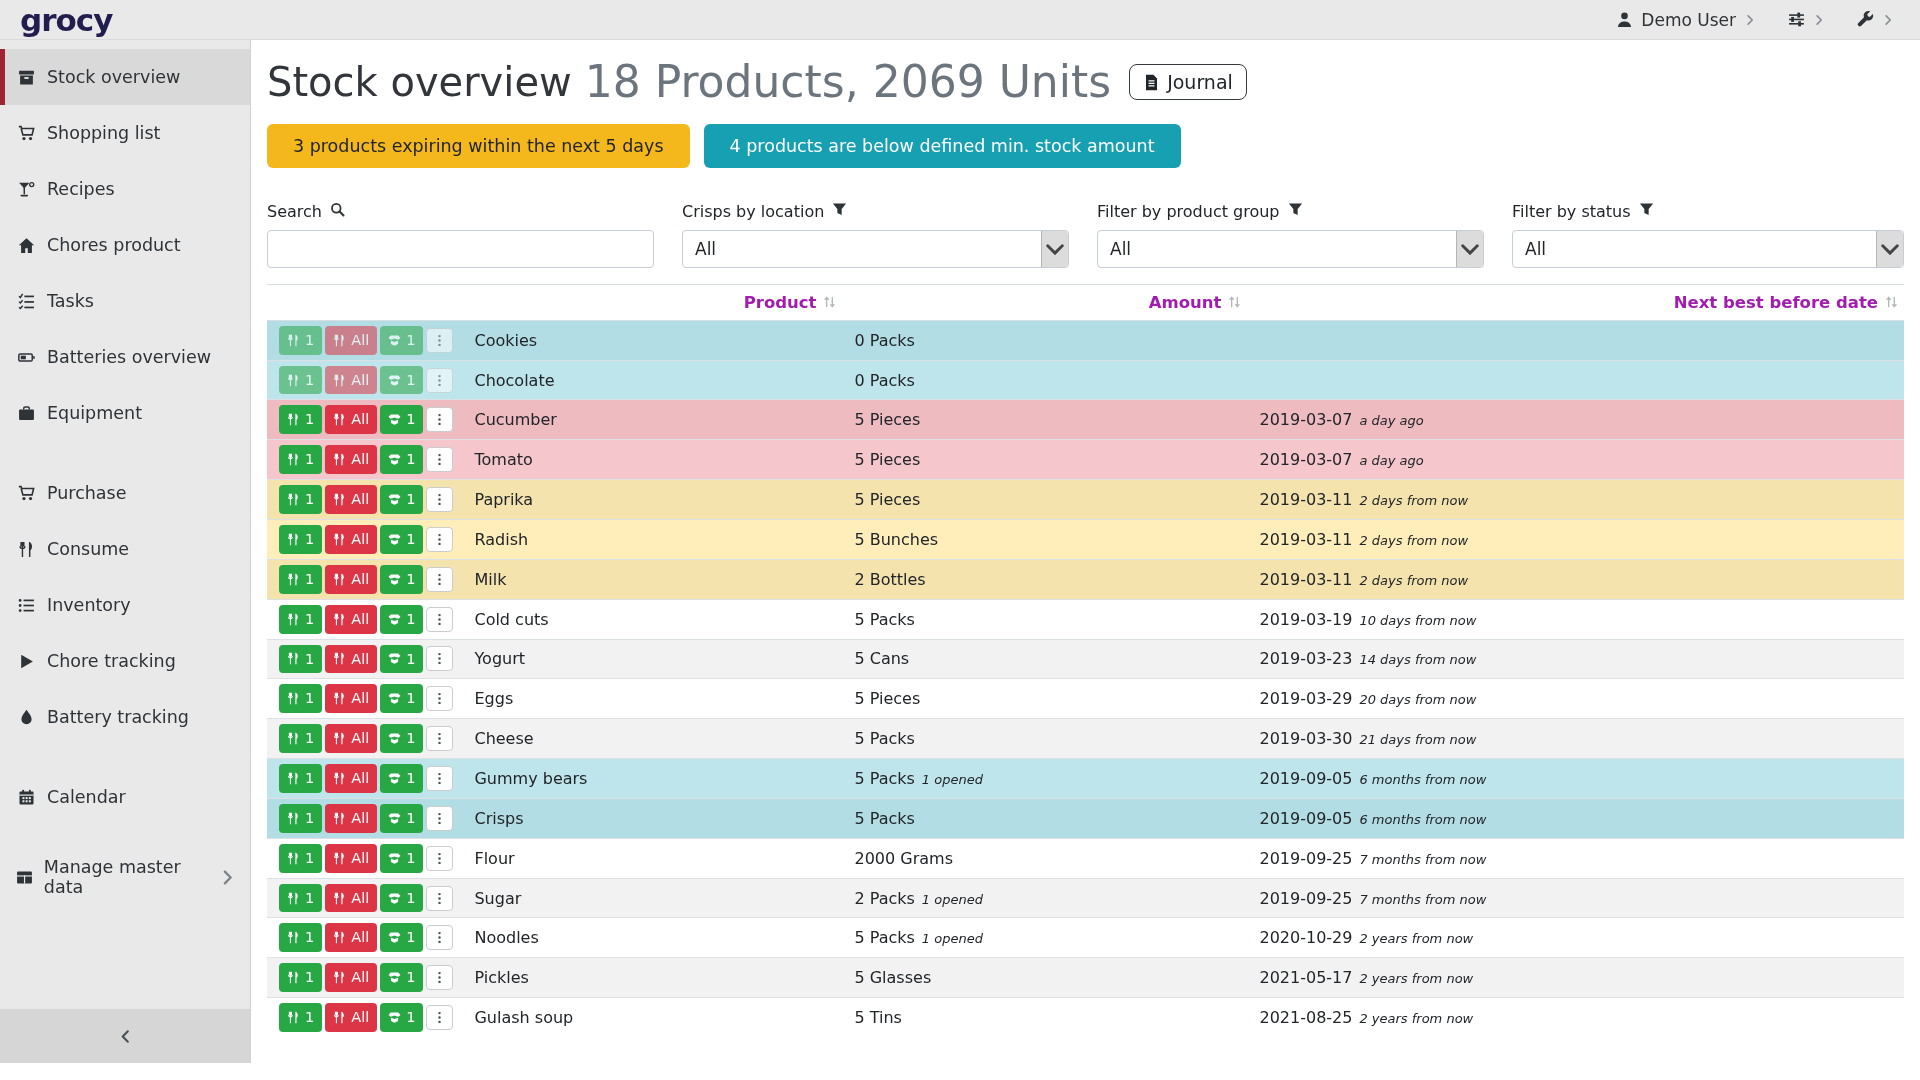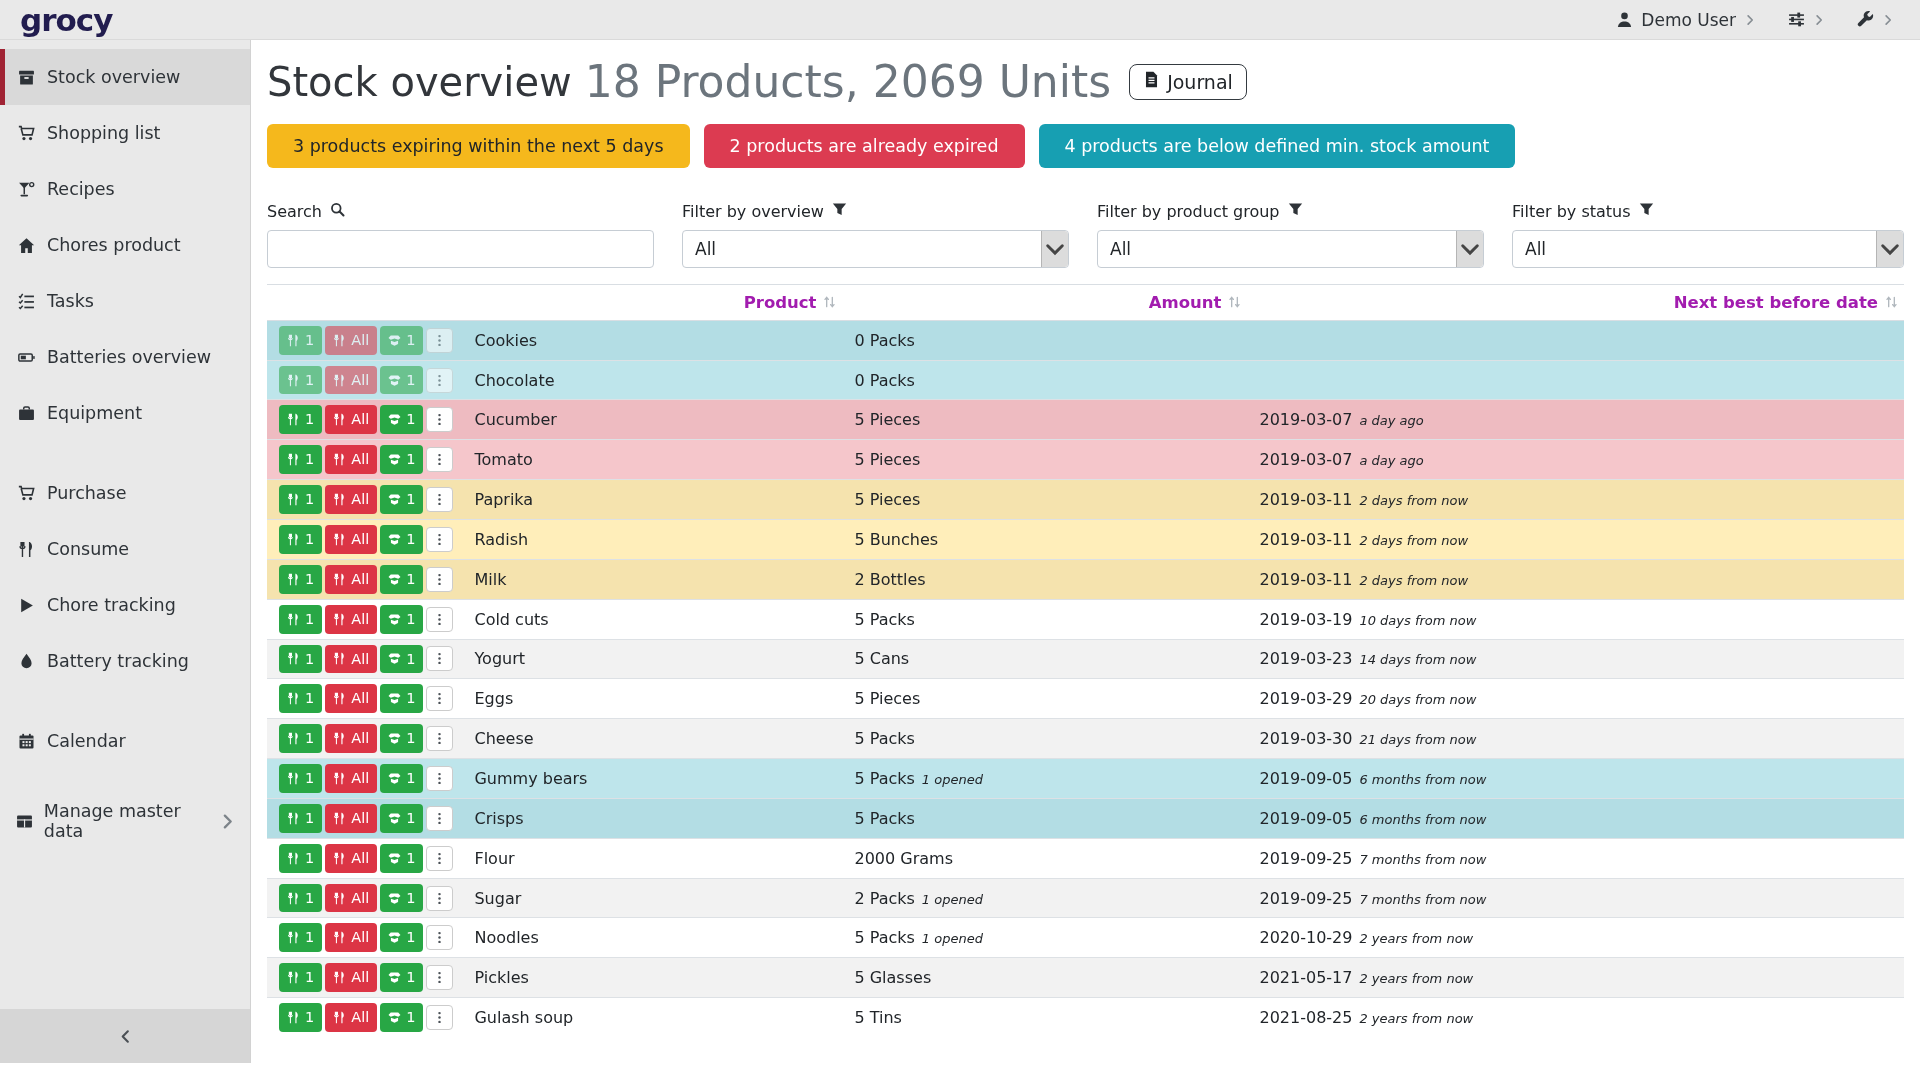--- a/index.html
+++ b/index.html
@@ -31,21 +31,21 @@
   .side-item .spacer{flex:1}
   .side-chev{color:#7d848a;font-size:13px}
   .sidebar-footer{position:absolute;left:0;bottom:0;width:100%;height:54px;background:#d6d6d6;
                   display:flex;align-items:center;justify-content:center;color:#4a4f54;font-size:15px;cursor:pointer}
 
   
   .main{flex:1;background:#fff;padding:12px 16px 0;overflow:hidden}
   .title-row{display:flex;align-items:center;margin-top:4px}
   .page-title{font-size:40px;font-weight:500;color:#32363b;margin:0;line-height:1.2}
   .page-sub{font-size:44px;font-weight:400;color:#6c757d;margin-left:13px;line-height:1.2}
-  .journal-btn{margin-left:18px;display:inline-flex;align-items:flex-start;gap:7px;padding:6px 13px;
+  .journal-btn{margin-left:18px;display:inline-flex;align-items:center;gap:7px;padding:6px 13px;
                border:1px solid #343a40;border-radius:8px;background:#fff;font-size:19px;color:#212529;cursor:pointer;
                font-family:inherit}
   .journal-btn .icon{font-size:17px}
 
   .alerts{display:flex;gap:14px;margin-top:15px}
   .alert{padding:12px 26px;border-radius:6px;font-size:17.5px;cursor:pointer}
 
   .filters{display:grid;grid-template-columns:387px 387px 387px auto;column-gap:28px;margin-top:34px}
   .f-label{font-size:16px;display:flex;align-items:flex-start;gap:8px;margin-bottom:9px;color:#212529}
   .f-label .icon{font-size:15px;color:#2e3338}
@@ -215,20 +215,33 @@
             <svg viewBox="0 0 16 16">
               <path d="M2.9 1v4.2M5.5 1v4.2M4.2 1v14M4.2 7.2c-1.3 0-2.3-1-2.3-2.2M4.2 7.2c1.3 0 2.3-1 2.3-2.2" fill="none" stroke="currentColor" stroke-width="1.3"></path>
               <path d="M11.1 1c1.9 1.4 2.8 4.1 1.6 6.5-.3.5-.6.9-1 1.2V15h-1.4V1z"></path>
             </svg>
           </span>
           <span>Consume</span>
         </div>
         <div class="side-item">
           <span class="icon">
             <svg viewBox="0 0 16 16">
+              <circle cx="2" cy="3.2" r="1.3"></circle>
+              <rect x="5.2" y="2.4" width="9.8" height="1.6"></rect>
+              <circle cx="2" cy="8" r="1.3"></circle>
+              <rect x="5.2" y="7.2" width="9.8" height="1.6"></rect>
+              <circle cx="2" cy="12.8" r="1.3"></circle>
+              <rect x="5.2" y="12" width="9.8" height="1.6"></rect>
+            </svg>
+          </span>
+          <span>Inventory</span>
+        </div>
+        <div class="side-item">
+          <span class="icon">
+            <svg viewBox="0 0 16 16">
               <path d="M3 1.6l11 6.4L3 14.4z"></path>
             </svg>
           </span>
           <span>Chore tracking</span>
         </div>
         <div class="side-item">
           <span class="icon">
             <svg viewBox="0 0 16 16">
               <path d="M8 .8C5.4 4.3 3.2 6.9 3.2 9.6a4.8 4.8 0 0 0 9.6 0C12.8 6.9 10.6 4.3 8 .8z"></path>
             </svg>
@@ -293,40 +306,39 @@
               <path d="M2.8.8h7l3.4 3.4v11H2.8z"></path>
               <path d="M5.2 6.4h5.6M5.2 8.8h5.6M5.2 11.2h5.6" fill="none" stroke="#fff" stroke-width="1.1"></path>
             </svg>
           </span>
         <span>Journal</span>
       </button>
     </div>
 
     <div class="alerts" id="alerts">
         <div class="alert" style="background: rgb(245, 184, 28); color: rgb(33, 37, 41);">3 products expiring within the next 5 days</div>
-        <div class="alert" style="background: rgb(220, 59, 81); color: rgb(255, 255, 255);">2 products are already expired</div>
         <div class="alert" style="background: rgb(23, 159, 178); color: rgb(255, 255, 255);">4 products are below defined min. stock amount</div>
       </div>
 
     <div class="filters">
       <div>
         <div class="f-label">
           <span>Search</span>
           <span class="icon">
               <svg viewBox="0 0 16 16">
                 <circle cx="6.7" cy="6.7" r="4.6" fill="none" stroke="currentColor" stroke-width="1.9"></circle>
                 <path d="M10.2 10.2l4.2 4.2" fill="none" stroke="currentColor" stroke-width="2.2" stroke-linecap="round"></path>
               </svg>
             </span>
         </div>
         <input class="search" type="text" value="" style="">
       </div>
       <div>
         <div class="f-label">
-          <span>Filter by overview</span>
+          <span>Crisps by location</span>
           <span class="icon">
               <svg viewBox="0 0 16 16">
                 <path d="M.9 1.6h14.2L10.3 7.5v6.3L5.7 11.6V7.5z"></path>
               </svg>
             </span>
         </div>
         <div class="select">
           <span>All</span>
           <span class="select-arrow">
               <svg viewBox="0 0 16 16">

